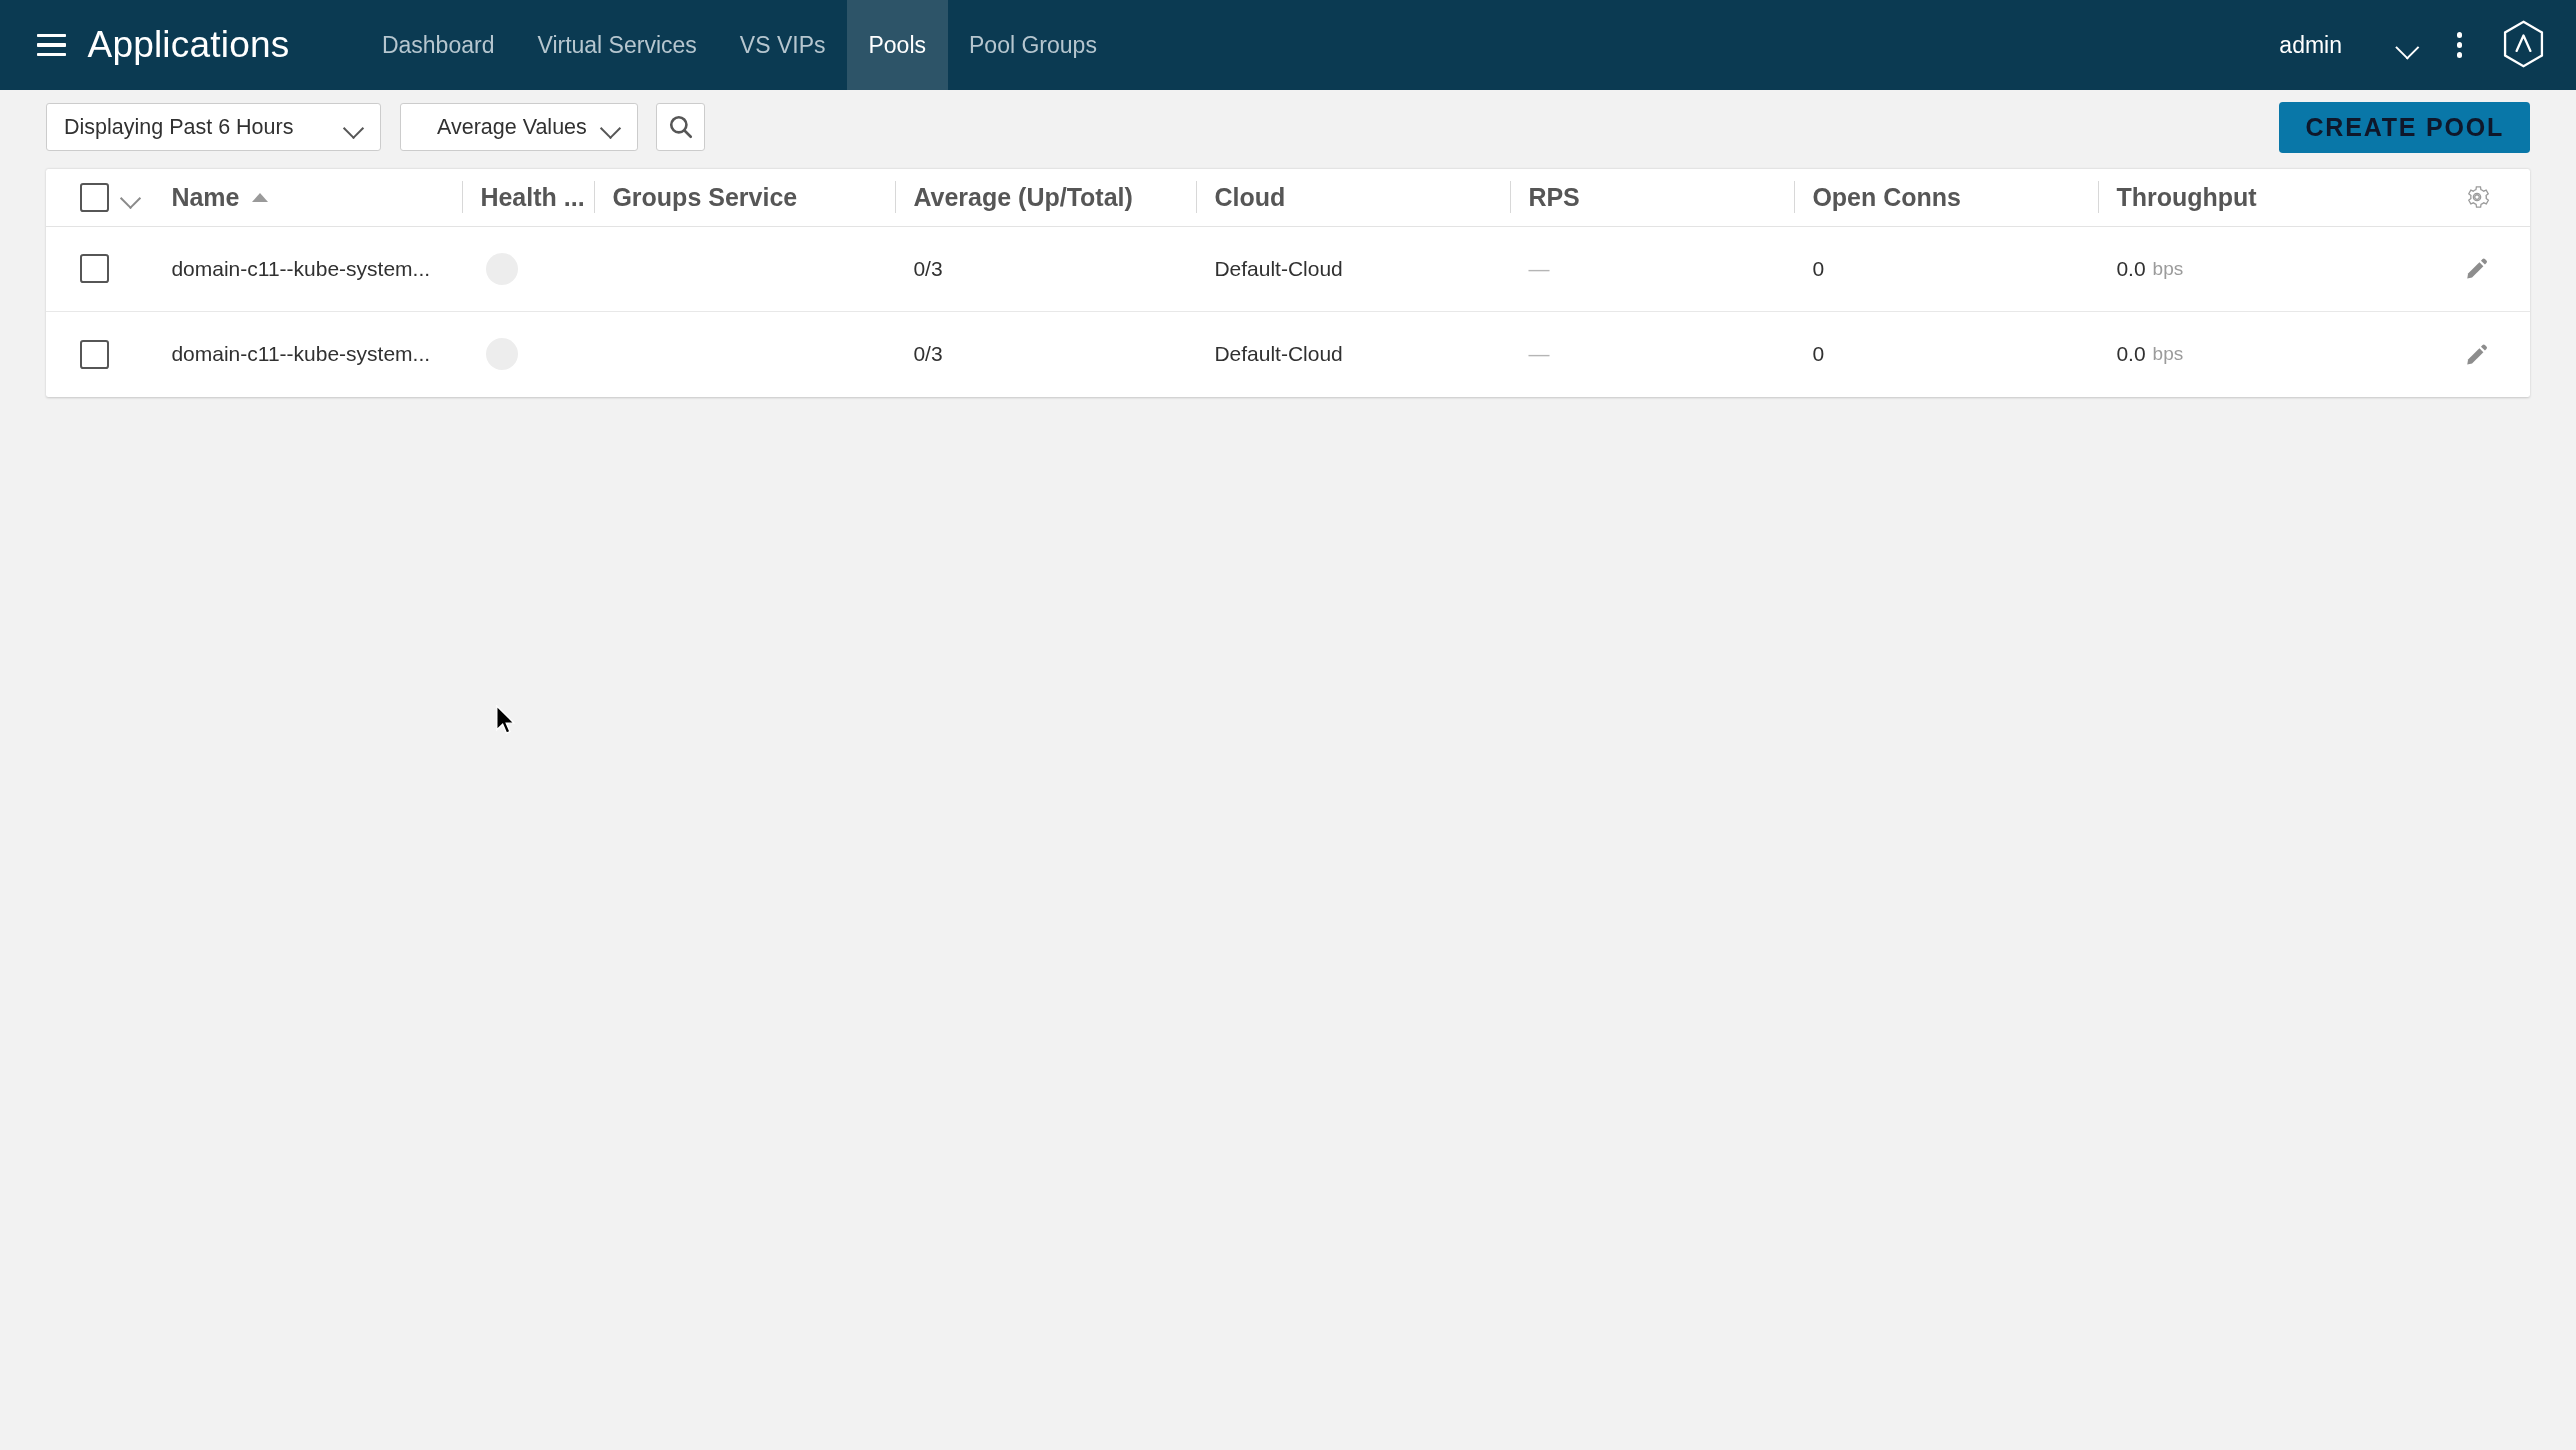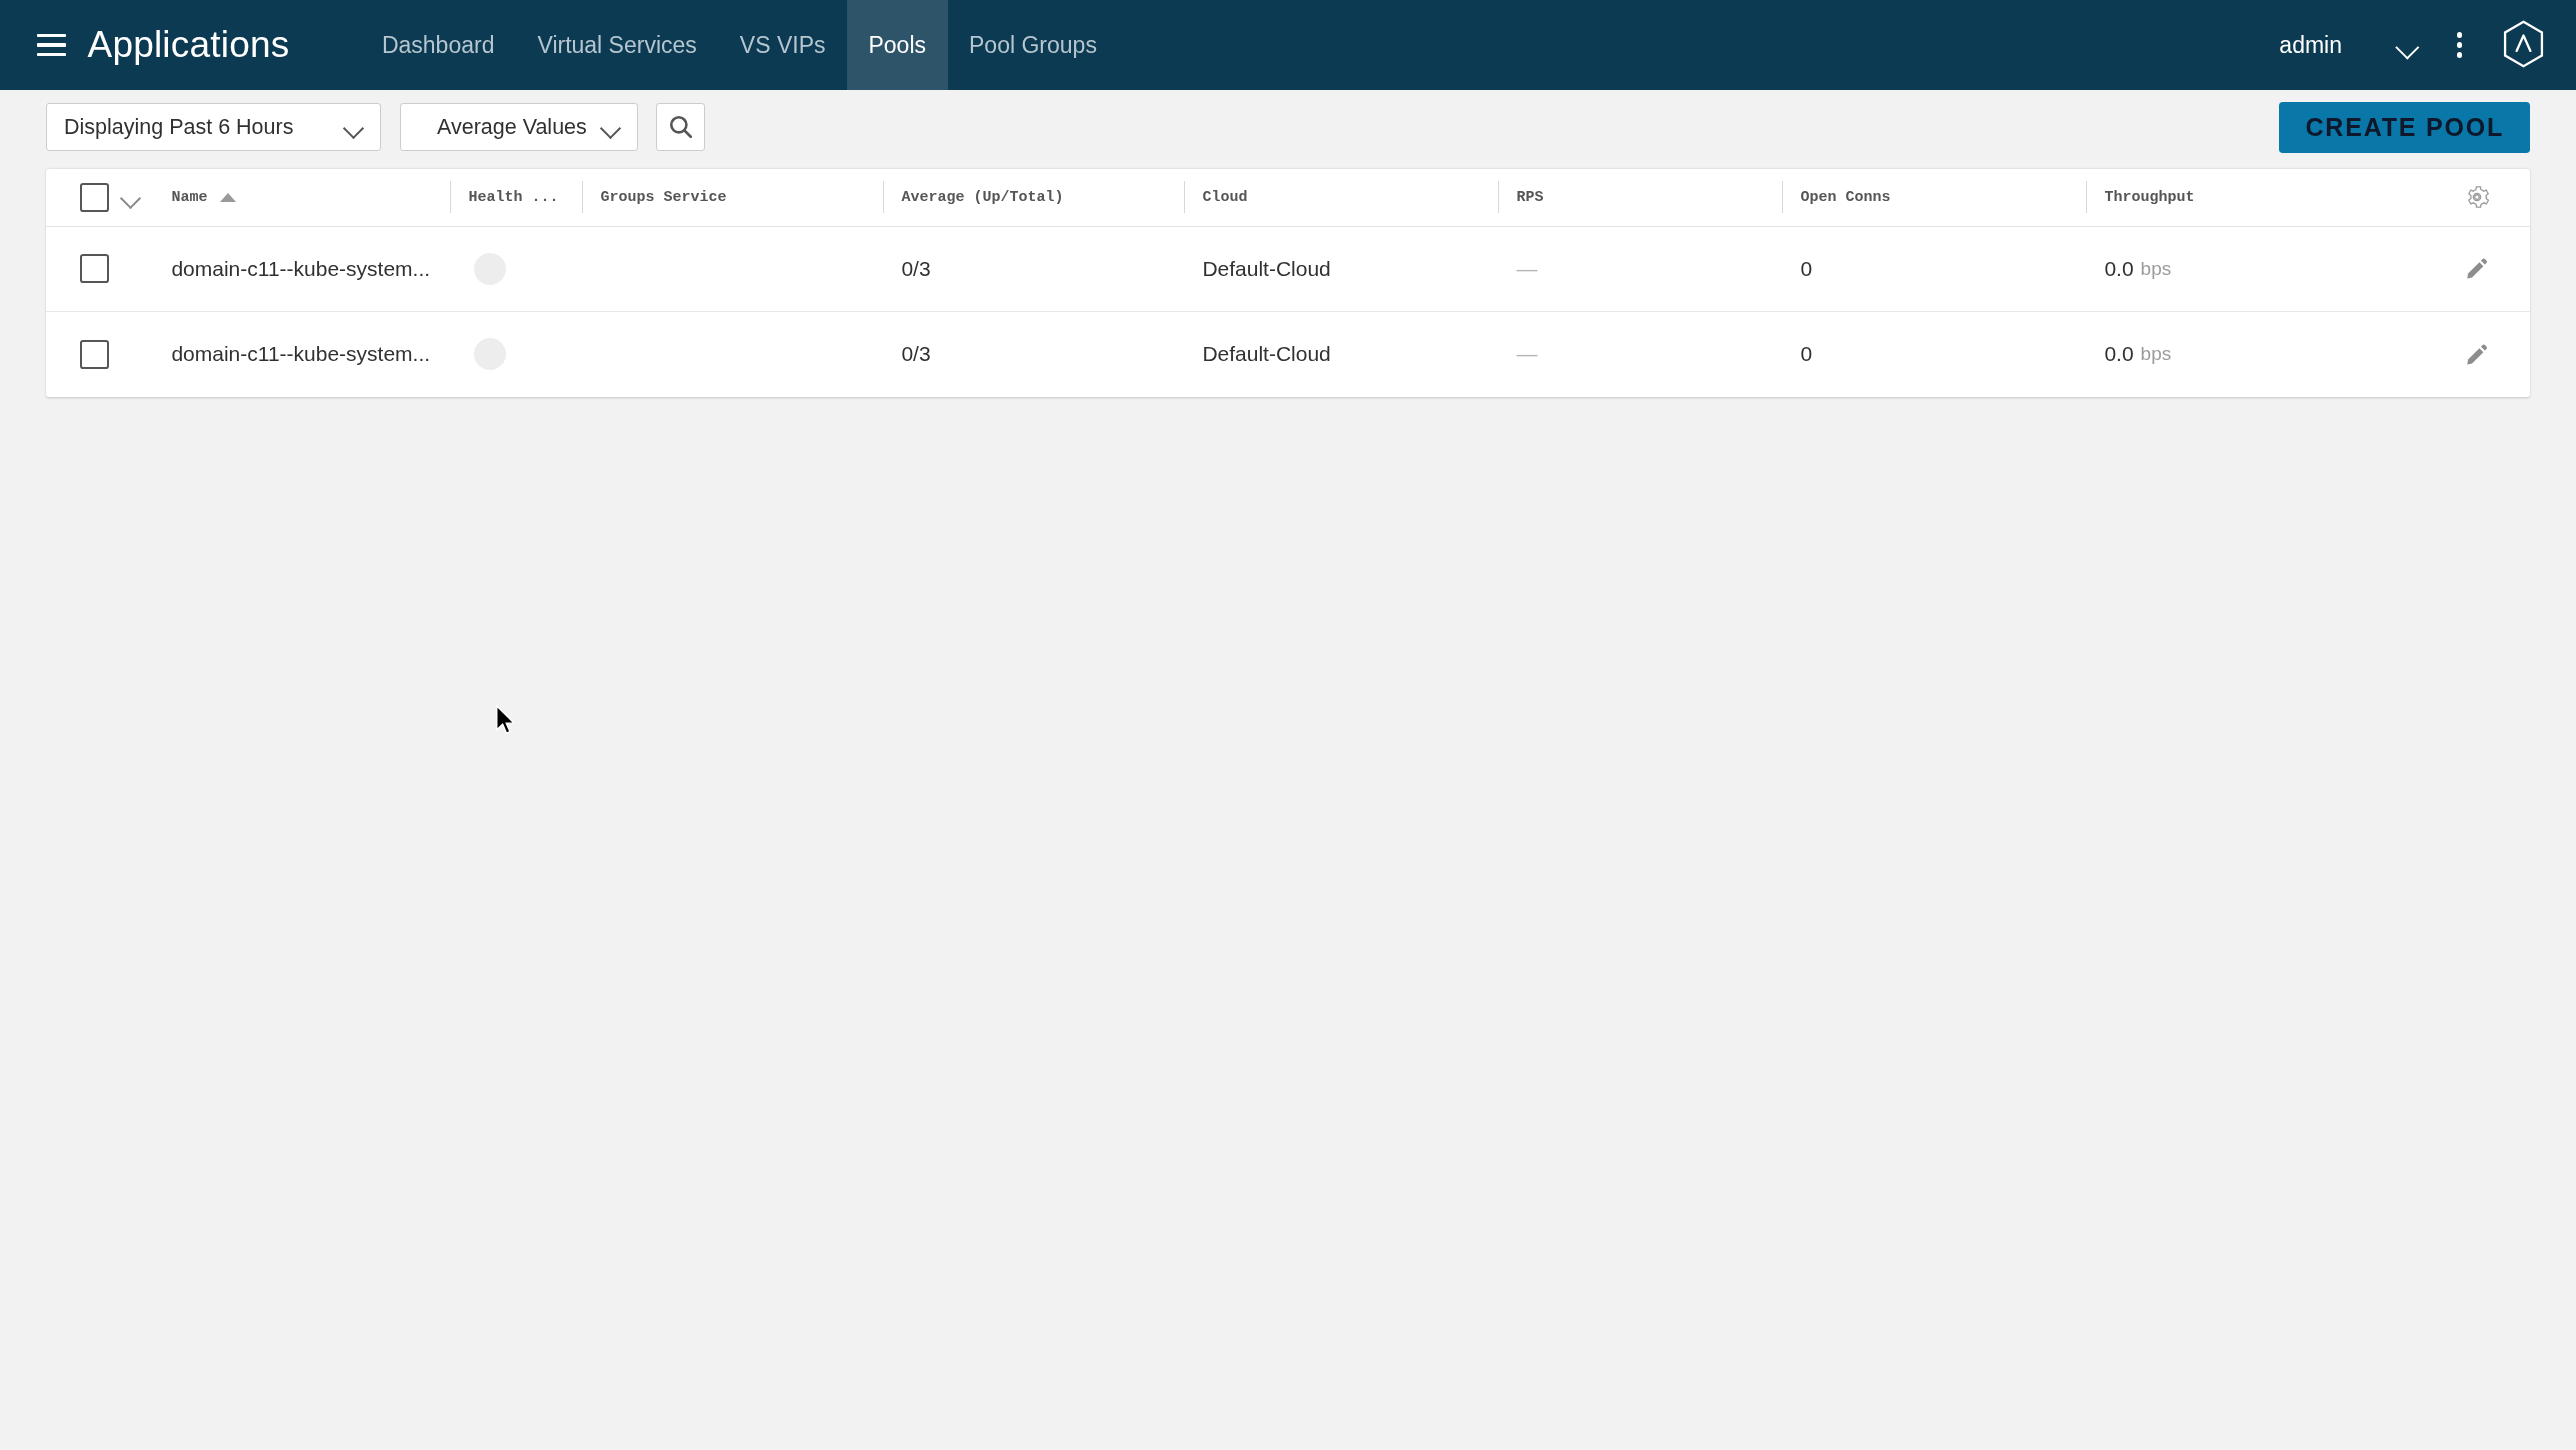--- a/index.html
+++ b/index.html
@@ -220,36 +220,35 @@
   .cell.divided::before {
     content: "";
     position: absolute;
     left: 0; top: 50%;
     transform: translateY(-50%);
     width: 0.8px; height: 32px;
     background: #d8d8d8;
   }
   .thead .cell {
     color: #565656;
-    font-size: 15px;
+    font-size: 25px;
     font-weight: 700;
     white-space: nowrap;
-    font-family: Liberation Mono, monospace;
   }
   .trow .cell {
     color: #313131;
     font-size: 21px;
     font-weight: 400;
     white-space: nowrap;
   }
 
   
   .c-check   { width: 107px; padding-left: 34px; }
   .c-name    { width: 297px; }
-  .c-health  { width: 132px; }
+  .c-health  { width: 132px; margin-left: 12px; }
   .c-vs      { width: 301px; }
   .c-servers { width: 301px; }
   .c-cloud   { width: 314px; }
   .c-rps     { width: 284px; }
   .c-conns   { width: 304px; text-align: center; }
   .c-through { flex: 1 1 auto; }
   .c-actions { width: 107px; justify-content: center; padding-left: 0; }
 
   .checkbox {
     width: 29px; height: 29px;

